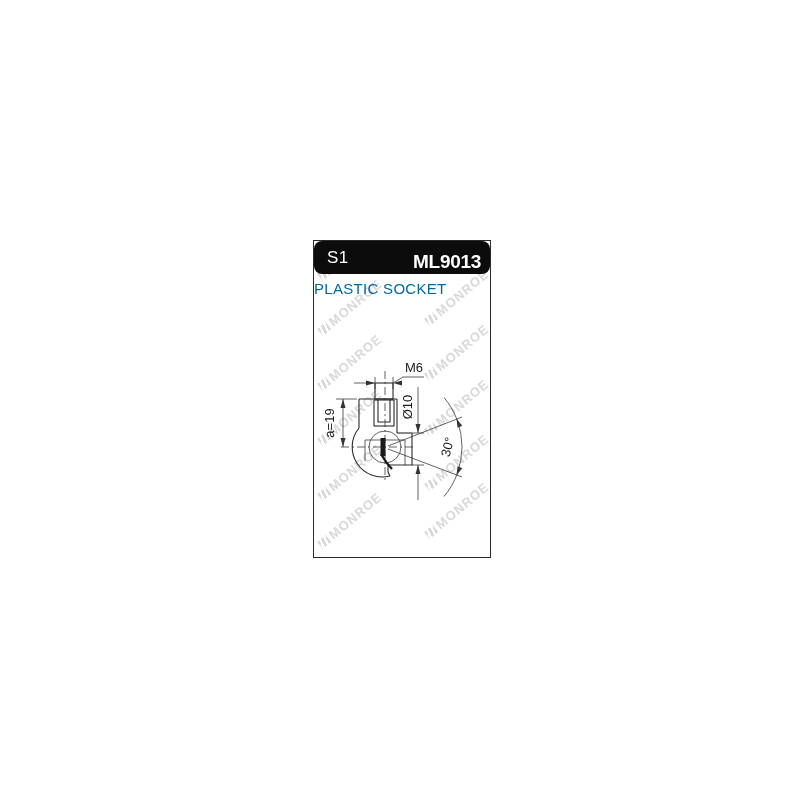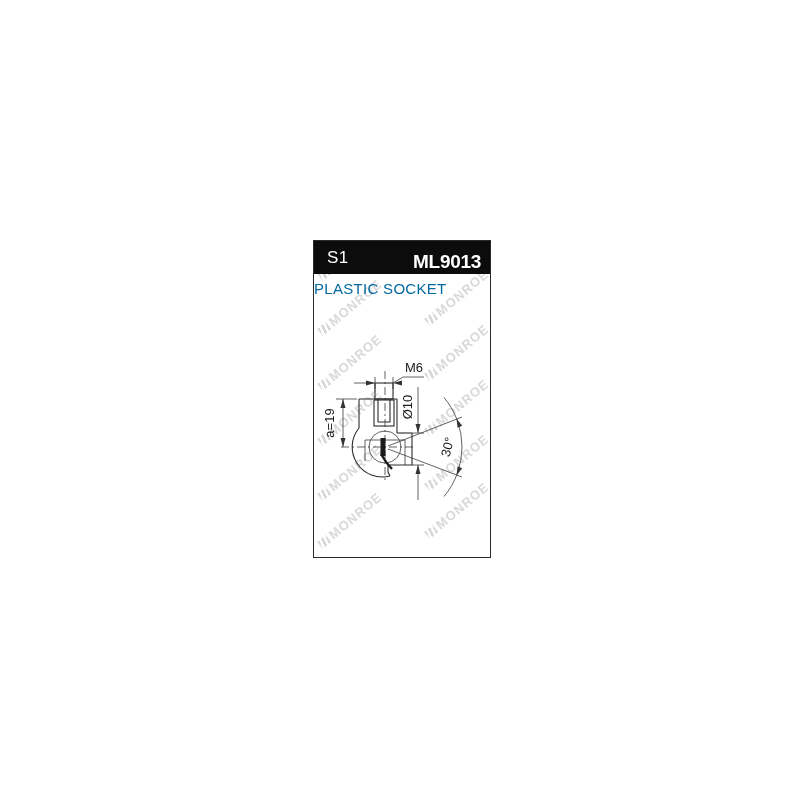--- a/index.html
+++ b/index.html
@@ -23,21 +23,21 @@
   }
   .wm-logo{
     display:inline-block;width:11px;height:9px;
     background:repeating-linear-gradient(105deg,#d9d9d9 0 2.5px,transparent 2.5px 5px);
   }
   
   .hdr{
     position:absolute;left:0;top:0;right:0;height:33px;z-index:2;
     background:#0c0c0c;color:#ffffff;
     display:flex;align-items:center;justify-content:space-between;
-    padding:0 9px 0 13px;box-sizing:border-box;
+    padding:0 9px 0 13px;box-sizing:border-box;border-radius:8px;
   }
   .hdr .code{font-size:17px;font-weight:400;letter-spacing:.5px;}
   .hdr .part{font-size:19px;font-weight:700;letter-spacing:-.3px;margin-top:8px;}
   .title{
     position:absolute;left:0;top:39px;width:100%;z-index:2;
     text-align:left;font-size:15px;letter-spacing:.3px;color:#0369a1;
   }
   svg.drawing{position:absolute;left:0;top:0;z-index:3;}
   .thin{stroke:#3a3a3a;stroke-width:.8;fill:none;}
   .dash{stroke:#3a3a3a;stroke-width:.8;fill:none;stroke-dasharray:8 3 2 3;}

